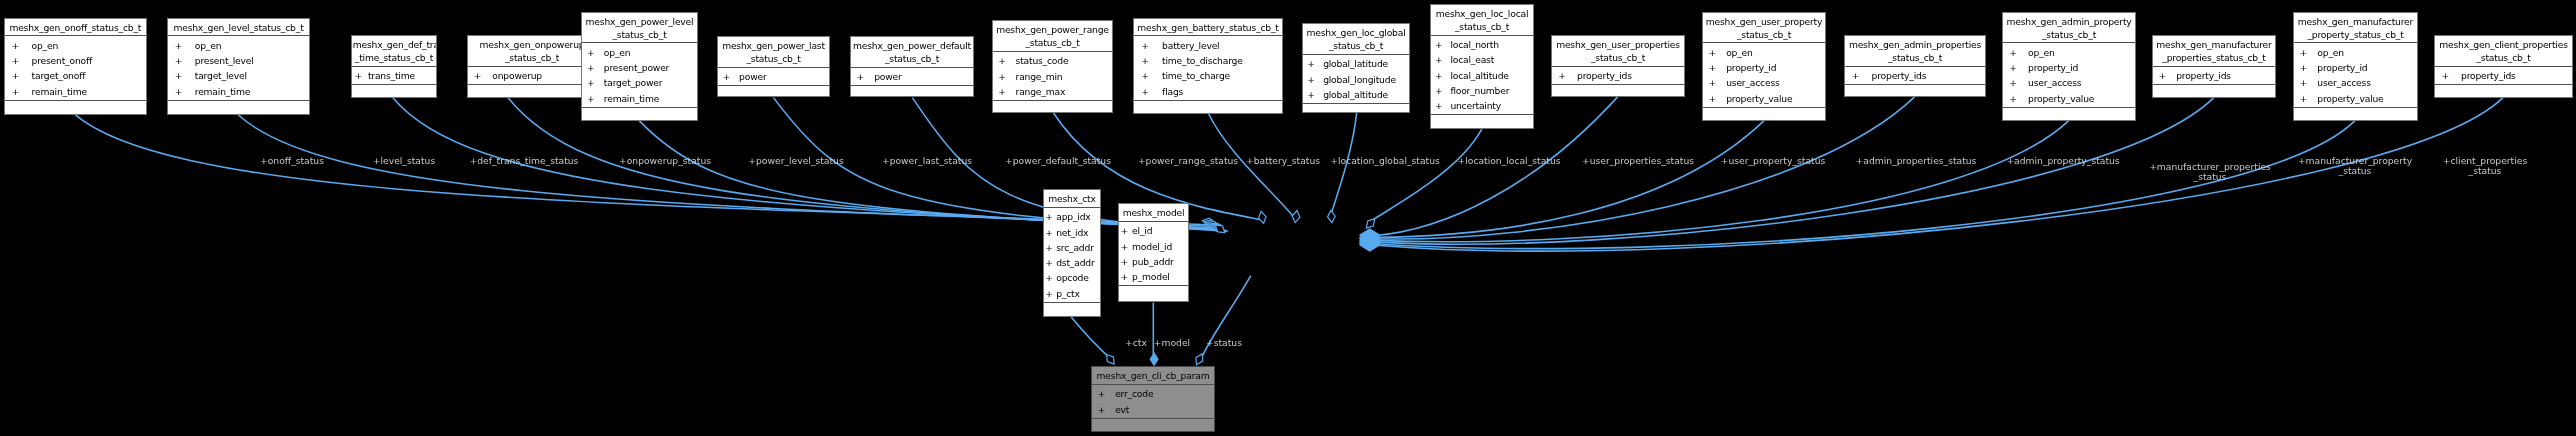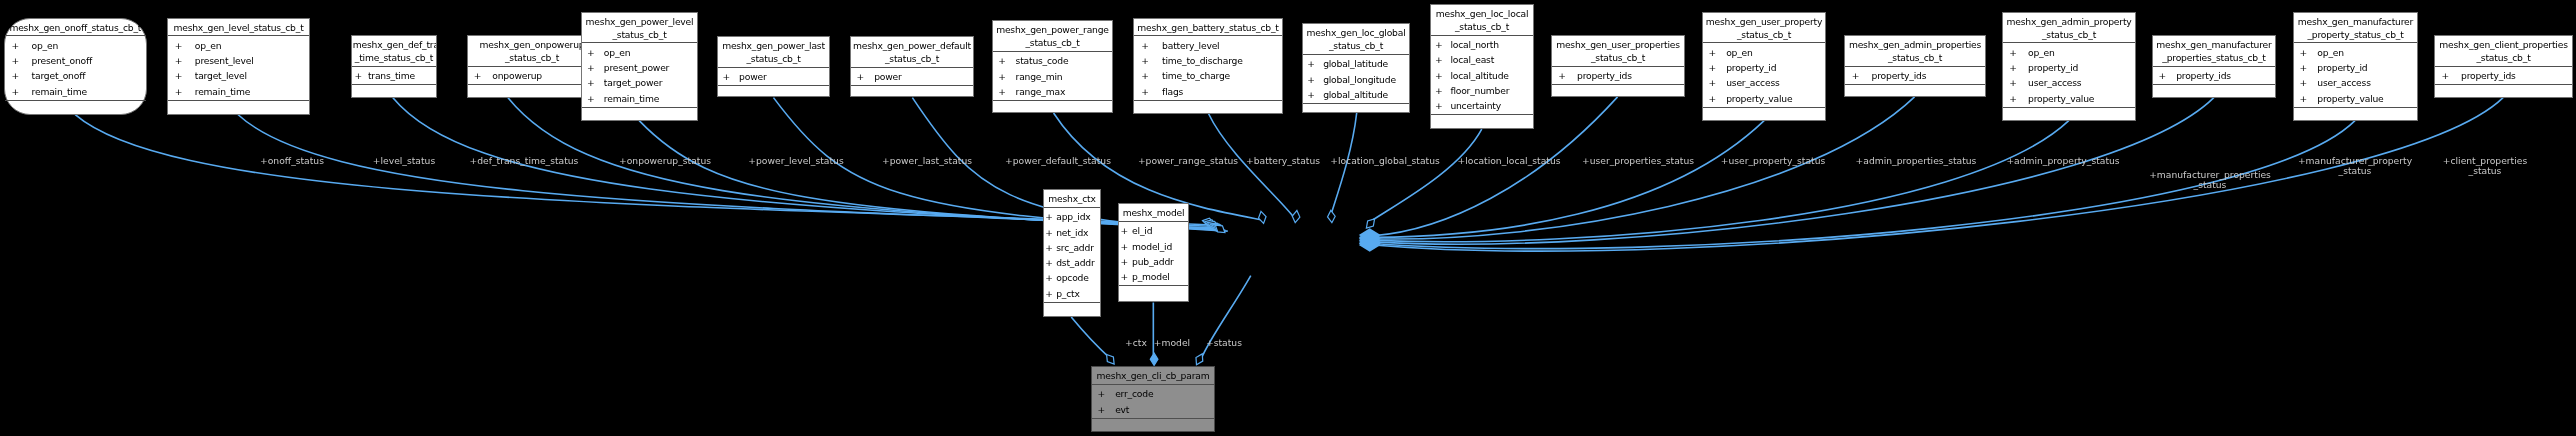--- a/index.html
+++ b/index.html
@@ -82,30 +82,30 @@
     <div class="edge-label" style="left: 927px; top: 161px;">+power_last_status</div>
     <div class="edge-label" style="left: 1058px; top: 161px;">+power_default_status</div>
     <div class="edge-label" style="left: 1188px; top: 161px;">+power_range_status</div>
     <div class="edge-label" style="left: 1283px; top: 161px;">+battery_status</div>
     <div class="edge-label" style="left: 1385px; top: 161px;">+location_global_status</div>
     <div class="edge-label" style="left: 1509px; top: 161px;">+location_local_status</div>
     <div class="edge-label" style="left: 1638px; top: 161px;">+user_properties_status</div>
     <div class="edge-label" style="left: 1773px; top: 161px;">+user_property_status</div>
     <div class="edge-label" style="left: 1916px; top: 161px;">+admin_properties_status</div>
     <div class="edge-label" style="left: 2063px; top: 161px;">+admin_property_status</div>
-    <div class="edge-label" style="left: 2210px; top: 180px;">+manufacturer_properties
+    <div class="edge-label" style="left: 2210px; top: 172px;">+manufacturer_properties
 _status</div>
     <div class="edge-label" style="left: 2355px; top: 166px;">+manufacturer_property
 _status</div>
     <div class="edge-label" style="left: 2485px; top: 166px;">+client_properties
 _status</div>
     <div class="edge-label" style="left: 1136px; top: 343px;">+ctx</div>
     <div class="edge-label" style="left: 1172px; top: 343px;">+model</div>
     <div class="edge-label" style="left: 1224px; top: 343px;">+status</div>
-    <div class="uml-class" style="left: 3.8px; top: 17.6px; width: 143px; height: 97px; border-radius: 26px;">
+    <div class="uml-class" style="left: 3.8px; top: 17.6px; width: 143px; height: 97px;">
       <div class="uml-title">
         <div>meshx_gen_onoff_status_cb_t</div>
       </div>
       <div class="uml-attrs">
         <div class="uml-row">
           <span class="uml-plus">+</span>
           <span class="uml-attr-name">op_en</span>
         </div>
         <div class="uml-row">
           <span class="uml-plus">+</span>

